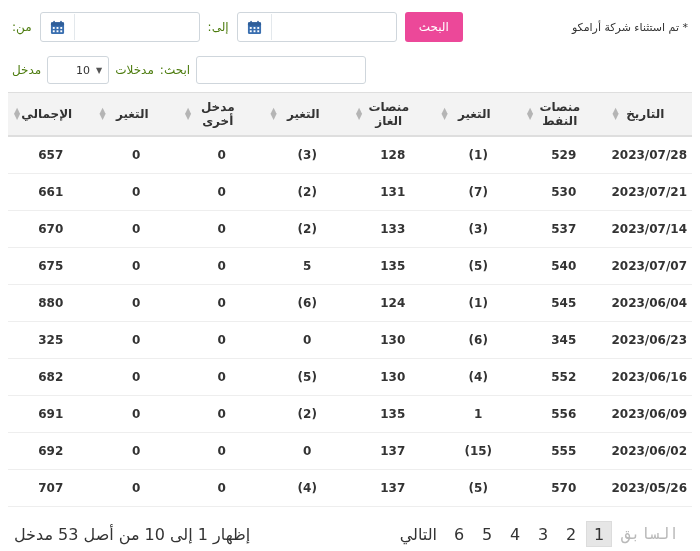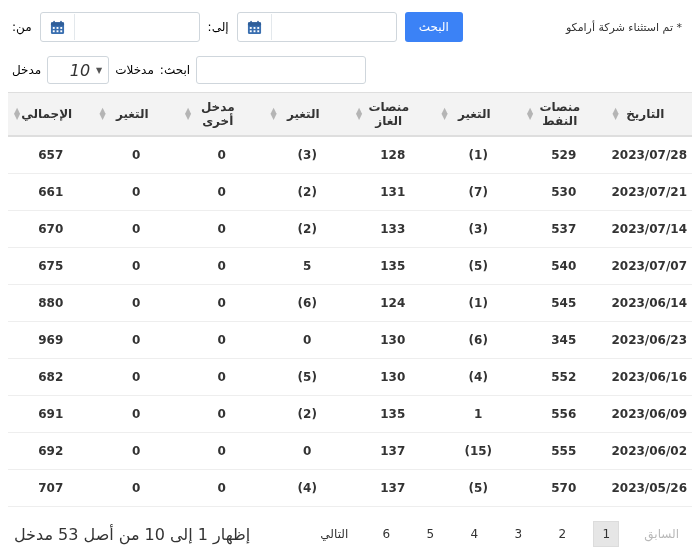--- a/index.html
+++ b/index.html
@@ -27,21 +27,21 @@
   .filter-row {
     display: flex;
     flex-direction: row;
     align-items: center;
     justify-content: flex-start;
     padding: 12px 4px 4px 4px;
     gap: 8px;
   }
   .field-label {
     font-size: 12px;
-    color: #000000;
+    color: #4d7c0f;
     white-space: nowrap;
   }
   .date-input {
     position: relative;
     width: 160px;
     height: 30px;
     border: 1px solid #cfd6dc;
     border-radius: 3px;
     background: #fff;
     box-sizing: border-box;
@@ -52,36 +52,35 @@
     top: 1px;
     width: 32px;
     height: 26px;
     display: flex;
     align-items: center;
     justify-content: center;
     border-right: 1px solid #e3e8ec;
   }
   .cal-icon svg { display: block; }
   .search-btn {
-    background: #3b82f6;
+    background: #ec4899;
     color: #ffffff;
     border: none;
     border-radius: 3px;
     height: 30px;
     min-width: 56px;
     padding: 0 14px;
     font-size: 12px;
     font-family: "DejaVu Sans", "Liberation Sans", sans-serif;
     cursor: pointer;
   }
   .note {
     font-size: 11px;
     color: #333;
     white-space: nowrap;
-    margin-right: 6px;
   }
 
   
   .controls-row {
     display: flex;
     flex-direction: row;
     align-items: center;
     justify-content: flex-start;
     gap: 6px;
     padding: 10px 4px 8px 4px;
@@ -97,23 +96,22 @@
     align-items: center;
     box-sizing: border-box;
   }
   .select-wrap .caret {
     font-size: 8px;
     color: #555;
     margin-right: 6px;
     margin-left: 6px;
   }
   .select-value {
-    font-size: 16px;
-    color: #333;
-    font-style: italic;
+    font-size: 11px;
+    color: #333;
   }
   .spacer-flex { flex: 1 1 auto; }
   .search-input {
     width: 170px;
     height: 28px;
     border: 1px solid #cfd6dc;
     border-radius: 3px;
     background: #fff;
     box-sizing: border-box;
     font-family: "DejaVu Sans", "Liberation Sans", sans-serif;
@@ -179,35 +177,35 @@
     flex-direction: row;
     align-items: center;
     gap: 2px;
   }
   .pager .pg {
     min-width: 26px;
     height: 26px;
     display: flex;
     align-items: center;
     justify-content: center;
-    font-size: 12px;
+    font-size: 16px;
     color: #333;
     padding: 0 7px;
     box-sizing: border-box;
     cursor: pointer;
-    margin-left: 16px;
   }
   .pager .pg.active {
     background: #e6e6e6;
     border: 1px solid #dcdcdc;
     color: #333;
   }
   .pager .pg.disabled {
     color: #b9b9b9;
     cursor: default;
+    font-family: Liberation Mono, monospace;
   }
 </style>
 </head>
 <body>
 
 <div class="page">
 
   <div class="filter-row">
     <span class="note">* تم استثناء شركة أرامكو</span>
     <span class="spacer-flex"></span>
@@ -356,38 +354,38 @@
           <td class="val">2023/07/07</td>
           <td class="val">540</td>
           <td class="neg">(5)</td>
           <td class="val">135</td>
           <td class="val">5</td>
           <td class="val">0</td>
           <td class="val">0</td>
           <td class="val">675</td>
         </tr>
         <tr>
-          <td class="val">2023/06/14</td>
+          <td class="val">2023/06/04</td>
           <td class="val">545</td>
           <td class="neg">(1)</td>
           <td class="val">124</td>
           <td class="neg">(6)</td>
           <td class="val">0</td>
           <td class="val">0</td>
           <td class="val">880</td>
         </tr>
         <tr>
           <td class="val">2023/06/23</td>
           <td class="val">345</td>
           <td class="neg">(6)</td>
           <td class="val">130</td>
           <td class="val">0</td>
           <td class="val">0</td>
           <td class="val">0</td>
-          <td class="val">969</td>
+          <td class="val">325</td>
         </tr>
         <tr>
           <td class="val">2023/06/16</td>
           <td class="val">552</td>
           <td class="neg">(4)</td>
           <td class="val">130</td>
           <td class="neg">(5)</td>
           <td class="val">0</td>
           <td class="val">0</td>
           <td class="val">682</td>

